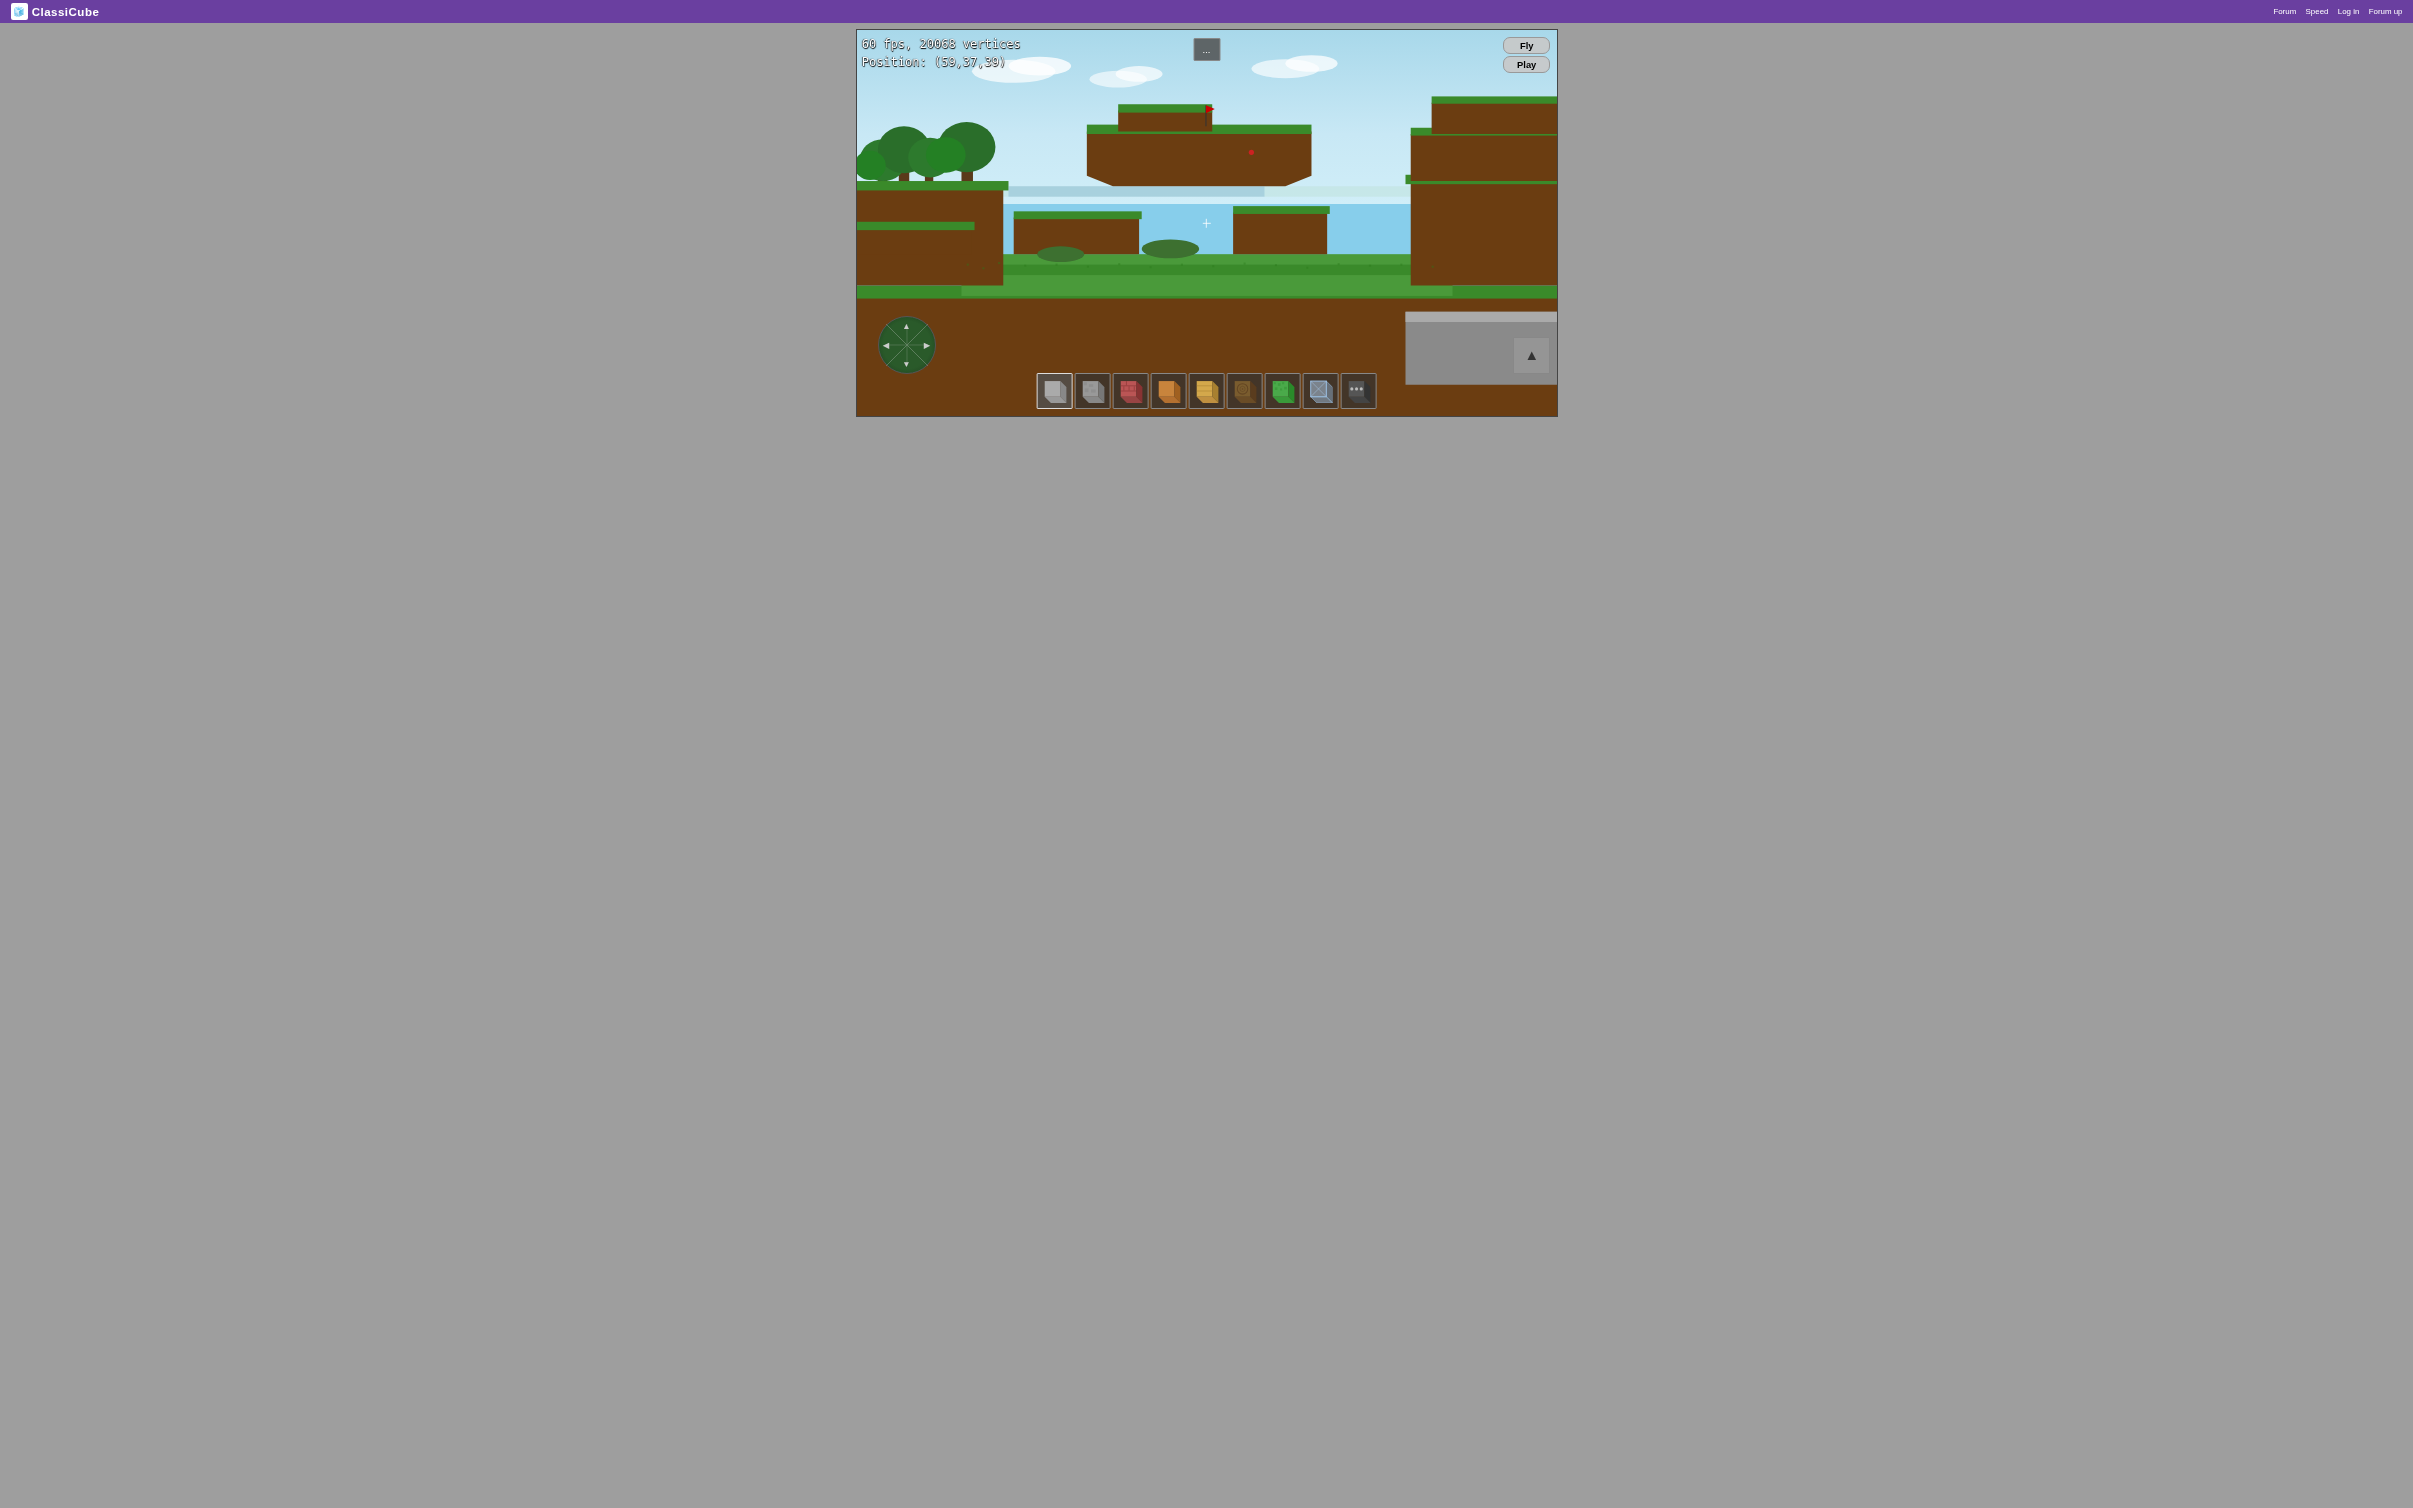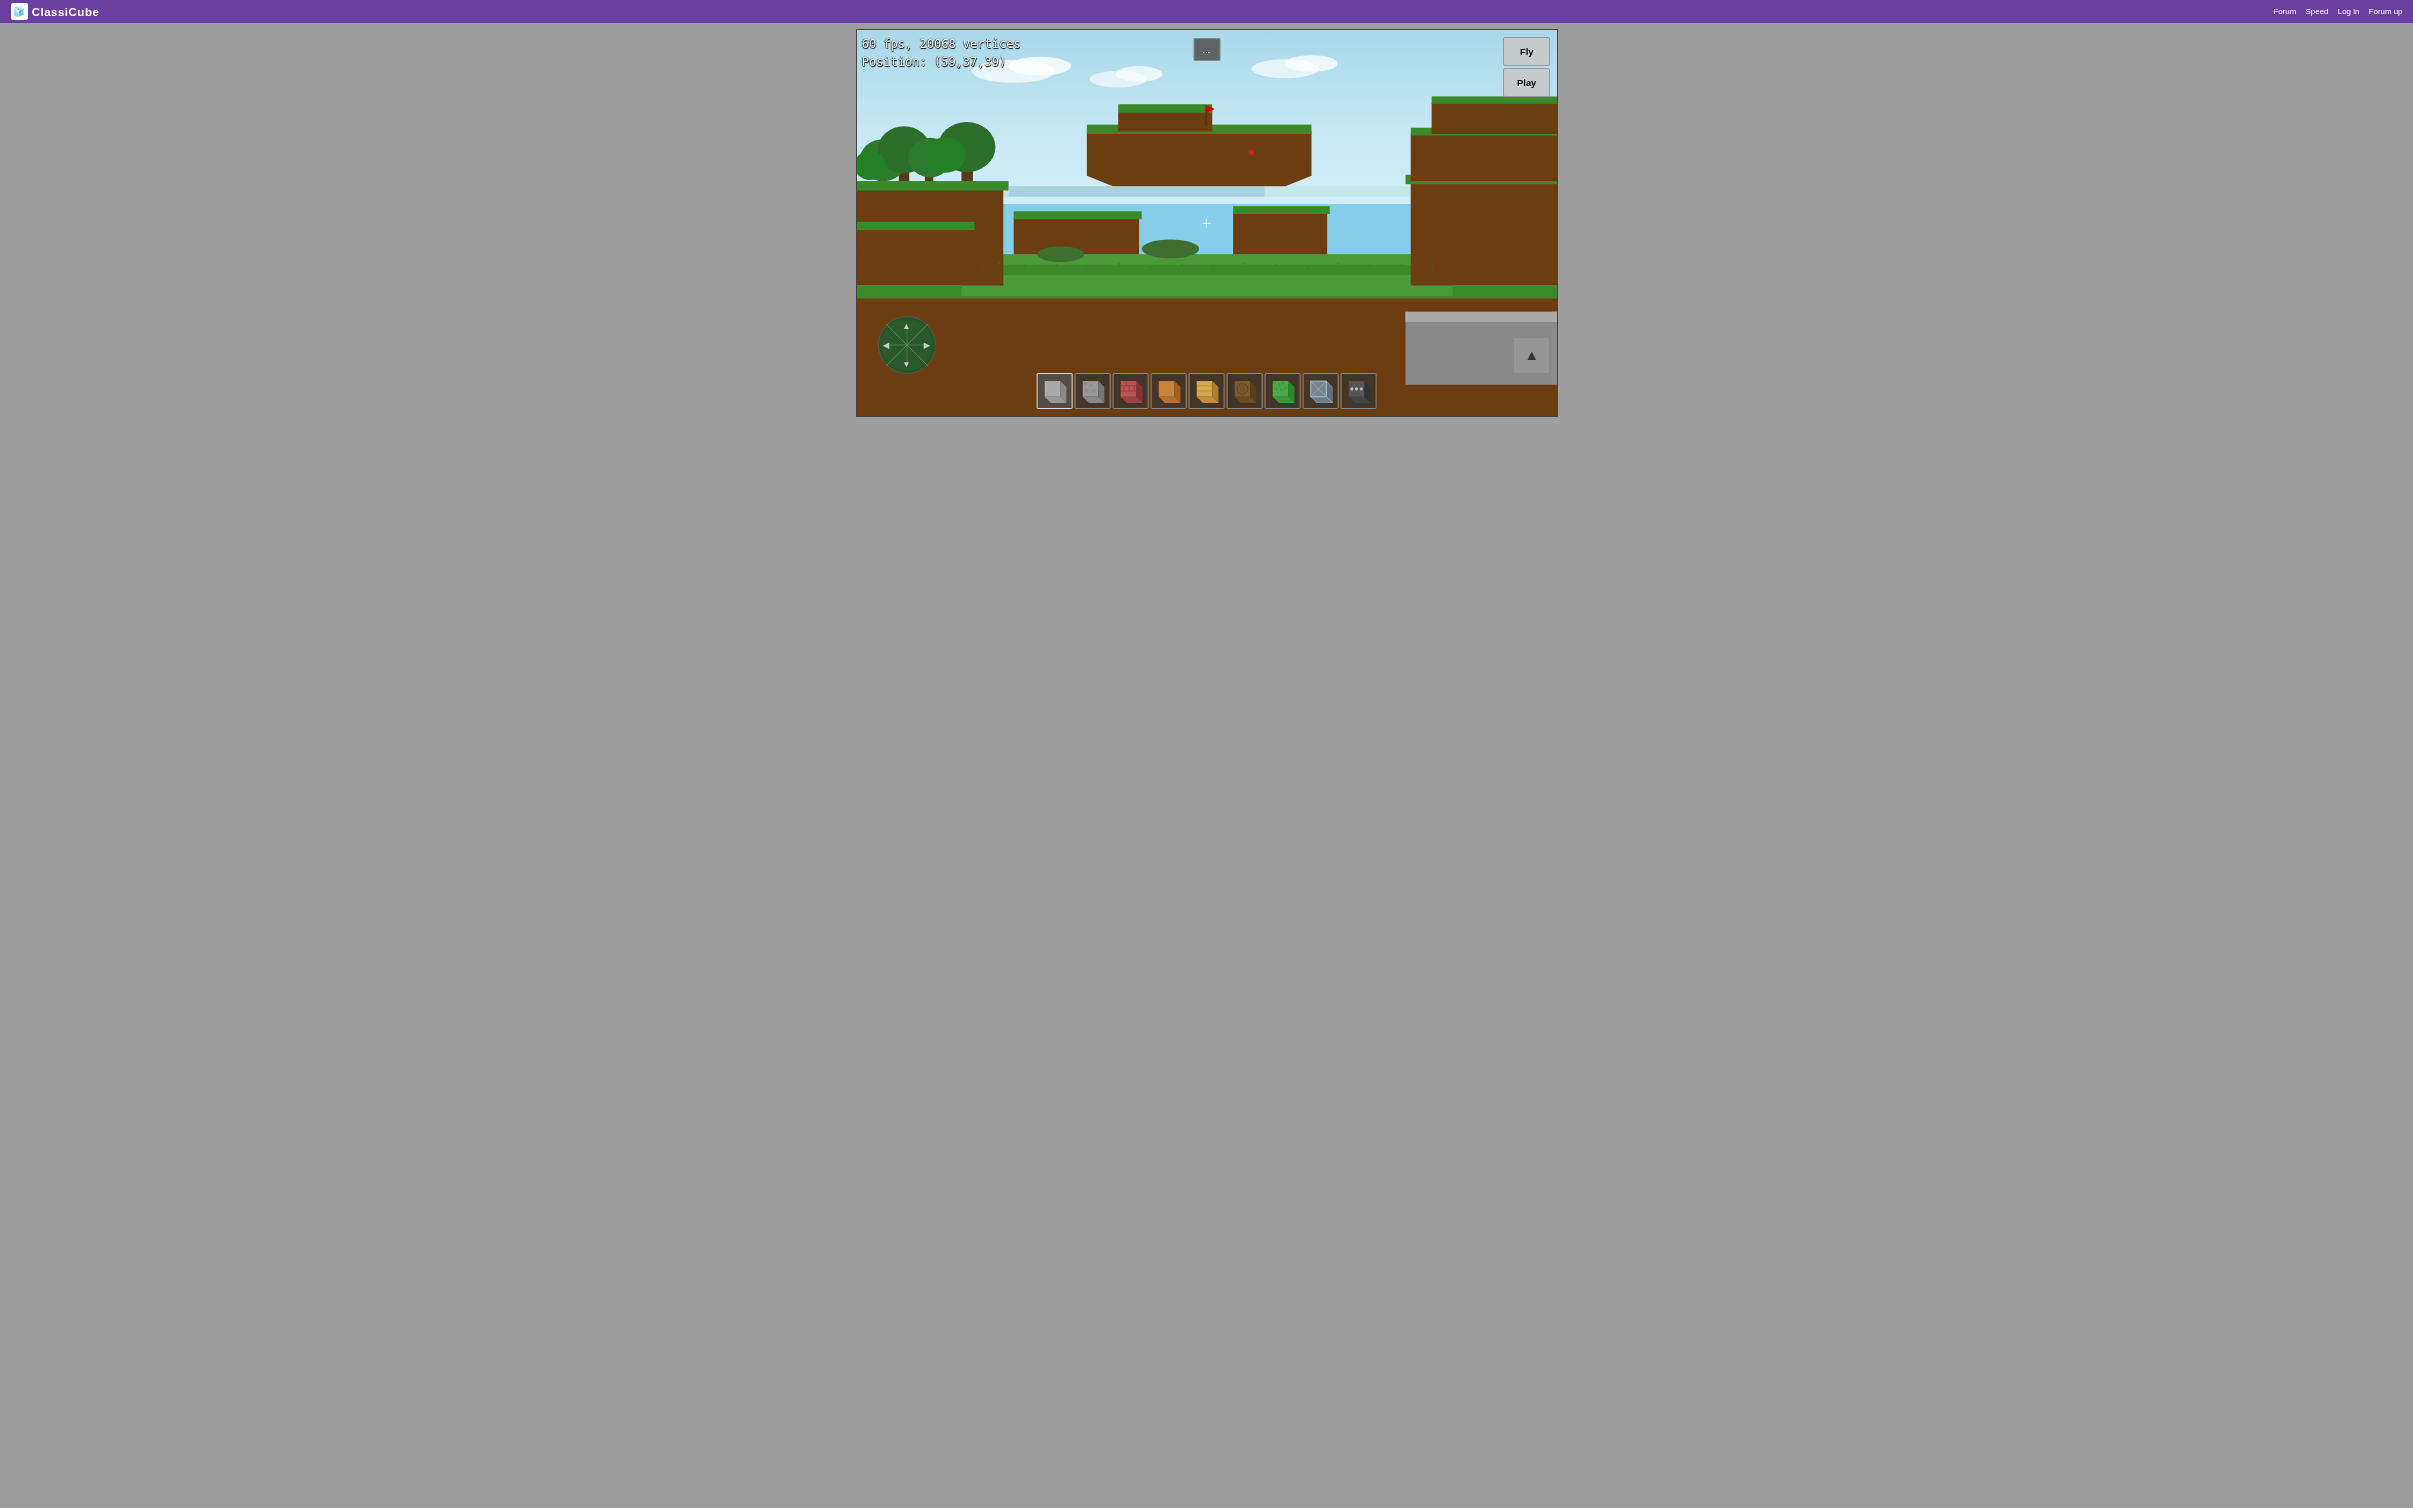--- a/index.html
+++ b/index.html
@@ -133,26 +133,26 @@
       gap: 2.1px;
       z-index: 20;
     }
     .fly-speed-btn {
       background: rgba(200,200,200,0.9);
       border: 1px solid #999;
       color: #000;
       font-size: 9.4px;
       font-weight: bold;
       width: 47px;
-      height: 29px;
+      height: 17px;
       display: flex;
       align-items: center;
       justify-content: center;
       cursor: pointer;
-      border-radius: 2px;
+      border-radius: 7px;
       font-family: Arial, sans-serif;
     }
 
     
     #crosshair {
       position: absolute;
       top: 50%;
       left: 50%;
       transform: translate(-50%, -50%);
       z-index: 20;

